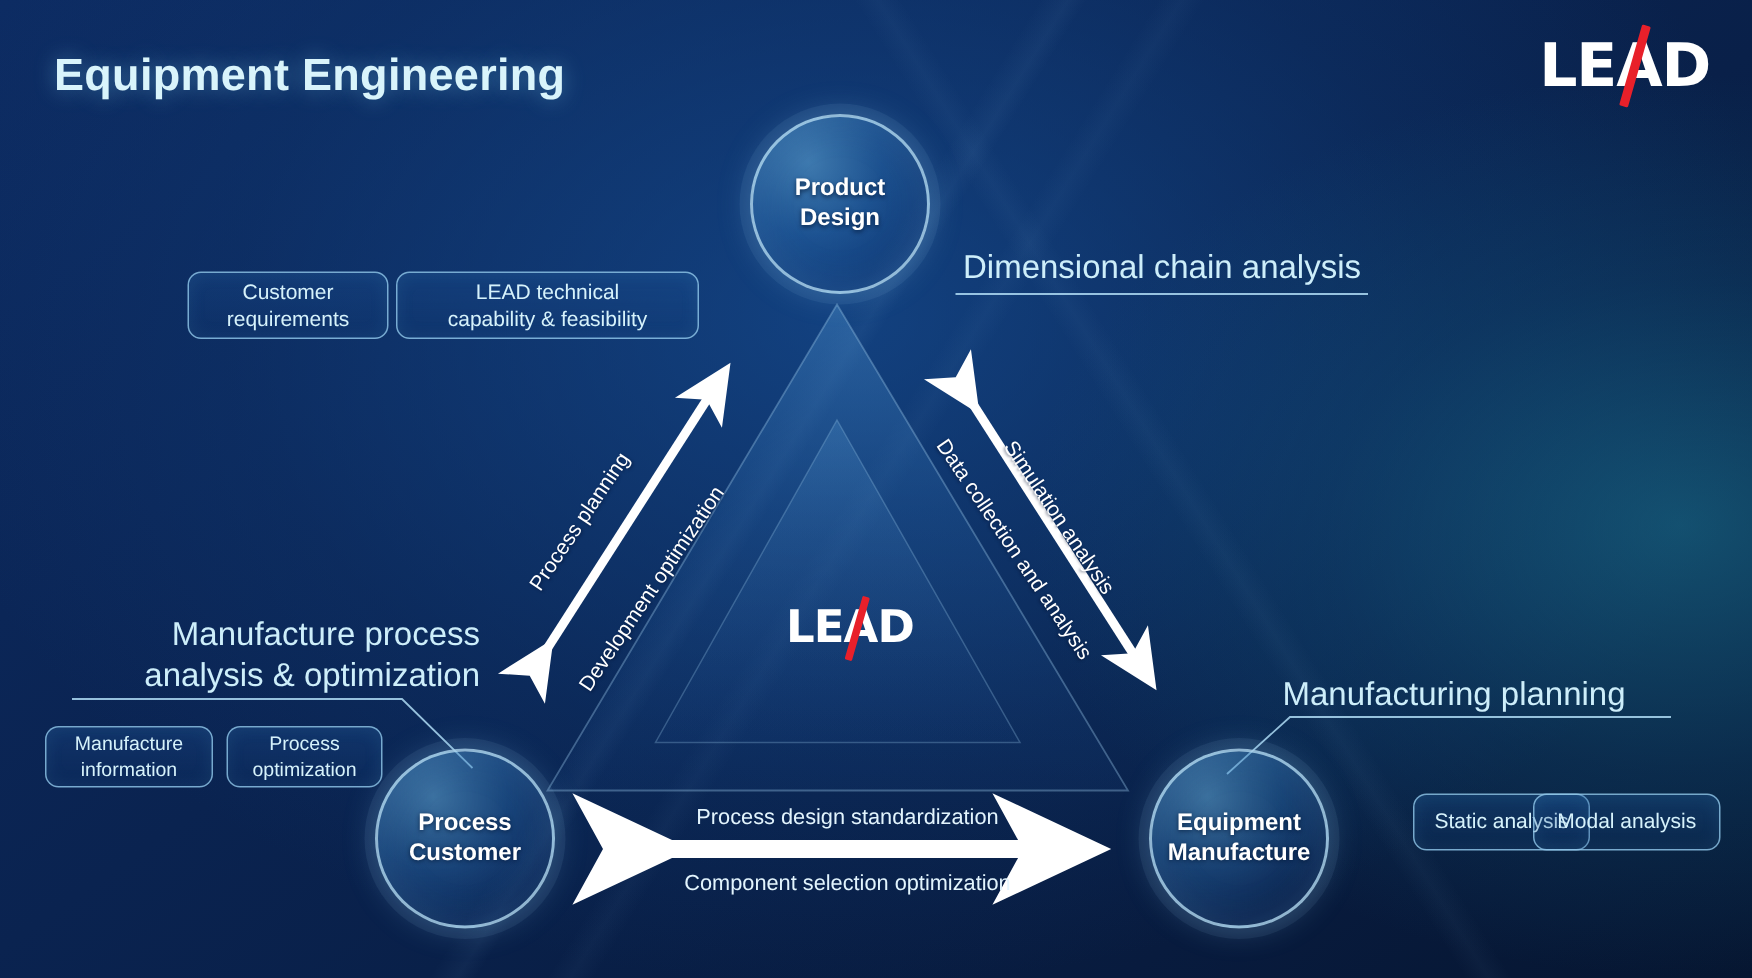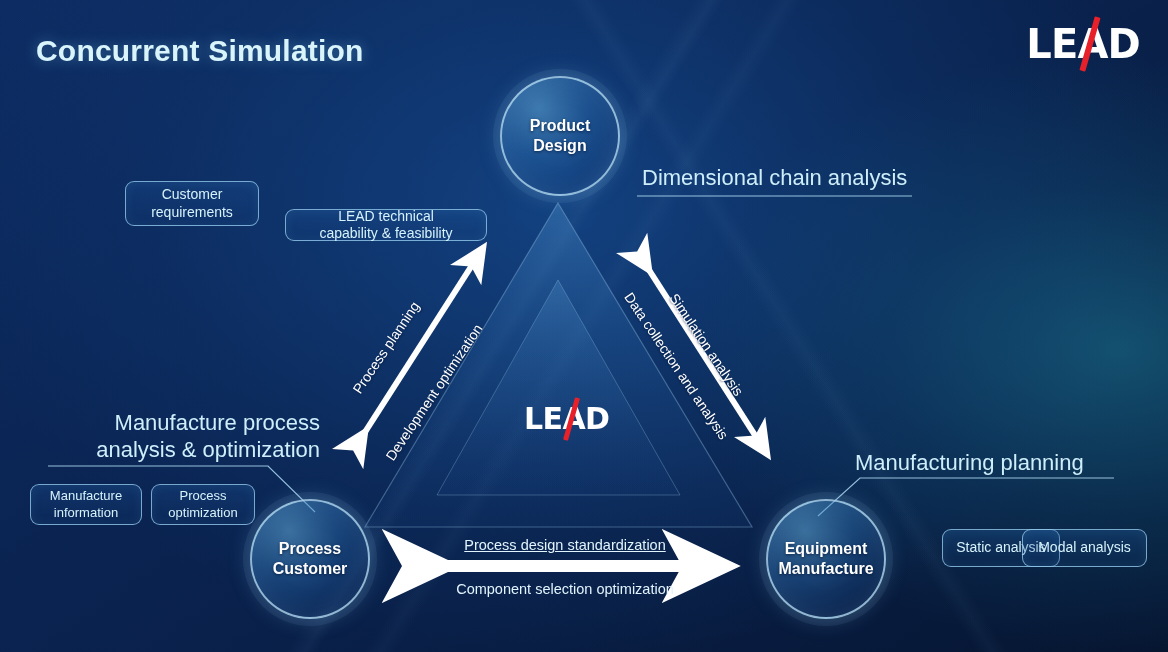--- a/index.html
+++ b/index.html
@@ -81,38 +81,38 @@
     border:1px solid rgba(150,205,238,0.78);
     border-radius:9px;
     color:#d6f2fb;
     background:linear-gradient(180deg, rgba(30,86,155,0.30) 0%, rgba(18,58,118,0.18) 100%);
     box-shadow:inset 0 0 12px rgba(110,185,230,0.10);
     line-height:1.25;
     padding:4px 8px;
     box-sizing:border-box;
   }
   #pill-customer{left:125px;top:181px;width:134px;height:45px;font-size:14px;}
-  #pill-leadtech{left:285px;top:181px;width:202px;height:32px;font-size:14px;margin-top:28px;}
+  #pill-leadtech{left:264px;top:181px;width:202px;height:45px;font-size:14px;}
   #pill-manuinfo{left:30px;top:484px;width:112px;height:41px;font-size:13px;}
   #pill-procopt{left:151px;top:484px;width:104px;height:41px;font-size:13px;}
   #pill-static{left:898px;top:529px;width:118px;height:38px;font-size:14px;margin-left:44px;}
   #pill-modal{left:1022px;top:529px;width:125px;height:38px;font-size:14px;}
 
   
   .anno{position:absolute;color:#cdeefa;font-size:22px;line-height:1.22;}
   #anno-dim{left:642px;top:165px;width:300px;}
   #anno-manuf{left:642px;top:200px;width:310px;}
   #anno-left{left:40px;top:410px;width:280px;text-align:right;}
   #anno-right{left:855px;top:450px;width:270px;text-align:left;}
 
   
   .harrow-cap{
     position:absolute;color:#e2f4fd;font-size:14.5px;text-align:center;width:340px;
   }
-  #cap-top{left:395px;top:537px;text-decoration:underline;}
+  #cap-top{left:395px;top:537px;}
   #cap-bot{left:395px;top:581px;}
 
   
   .rot-cap{
     position:absolute;color:#ffffff;font-size:14px;white-space:nowrap;
     transform-origin:left center;
     text-shadow:0 1px 2px rgba(0,15,45,0.6);
   }
   #rc-process-planning{left:356px;top:384px;transform:rotate(-56deg);}
   #rc-dev-opt{left:389px;top:451px;transform:rotate(-56deg);}
@@ -158,21 +158,21 @@
 
   <svg class="layer" width="1168" height="652" viewBox="0 0 1168 652">
 
     <line x1="637" y1="196" x2="912" y2="196" stroke="rgba(175,220,245,0.85)" stroke-width="1.2"></line>
 
     <polyline points="48,466 268,466 315,512" fill="none" stroke="rgba(175,220,245,0.85)" stroke-width="1.2"></polyline>
 
     <polyline points="1114,478 860,478 818,516" fill="none" stroke="rgba(175,220,245,0.85)" stroke-width="1.2"></polyline>
   </svg>
 
-  <div id="title">Concurrent Simulation</div>
+  <div id="title">Equipment Engineering</div>
 
   <div id="logo-tr" class="lead-mark">
     <span class="lm-text">LEAD</span>
     <span class="lm-slash"></span>
   </div>
 
   <div id="logo-center" class="lead-mark">
     <span class="lm-text">LEAD</span>
     <span class="lm-slash"></span>
   </div>

